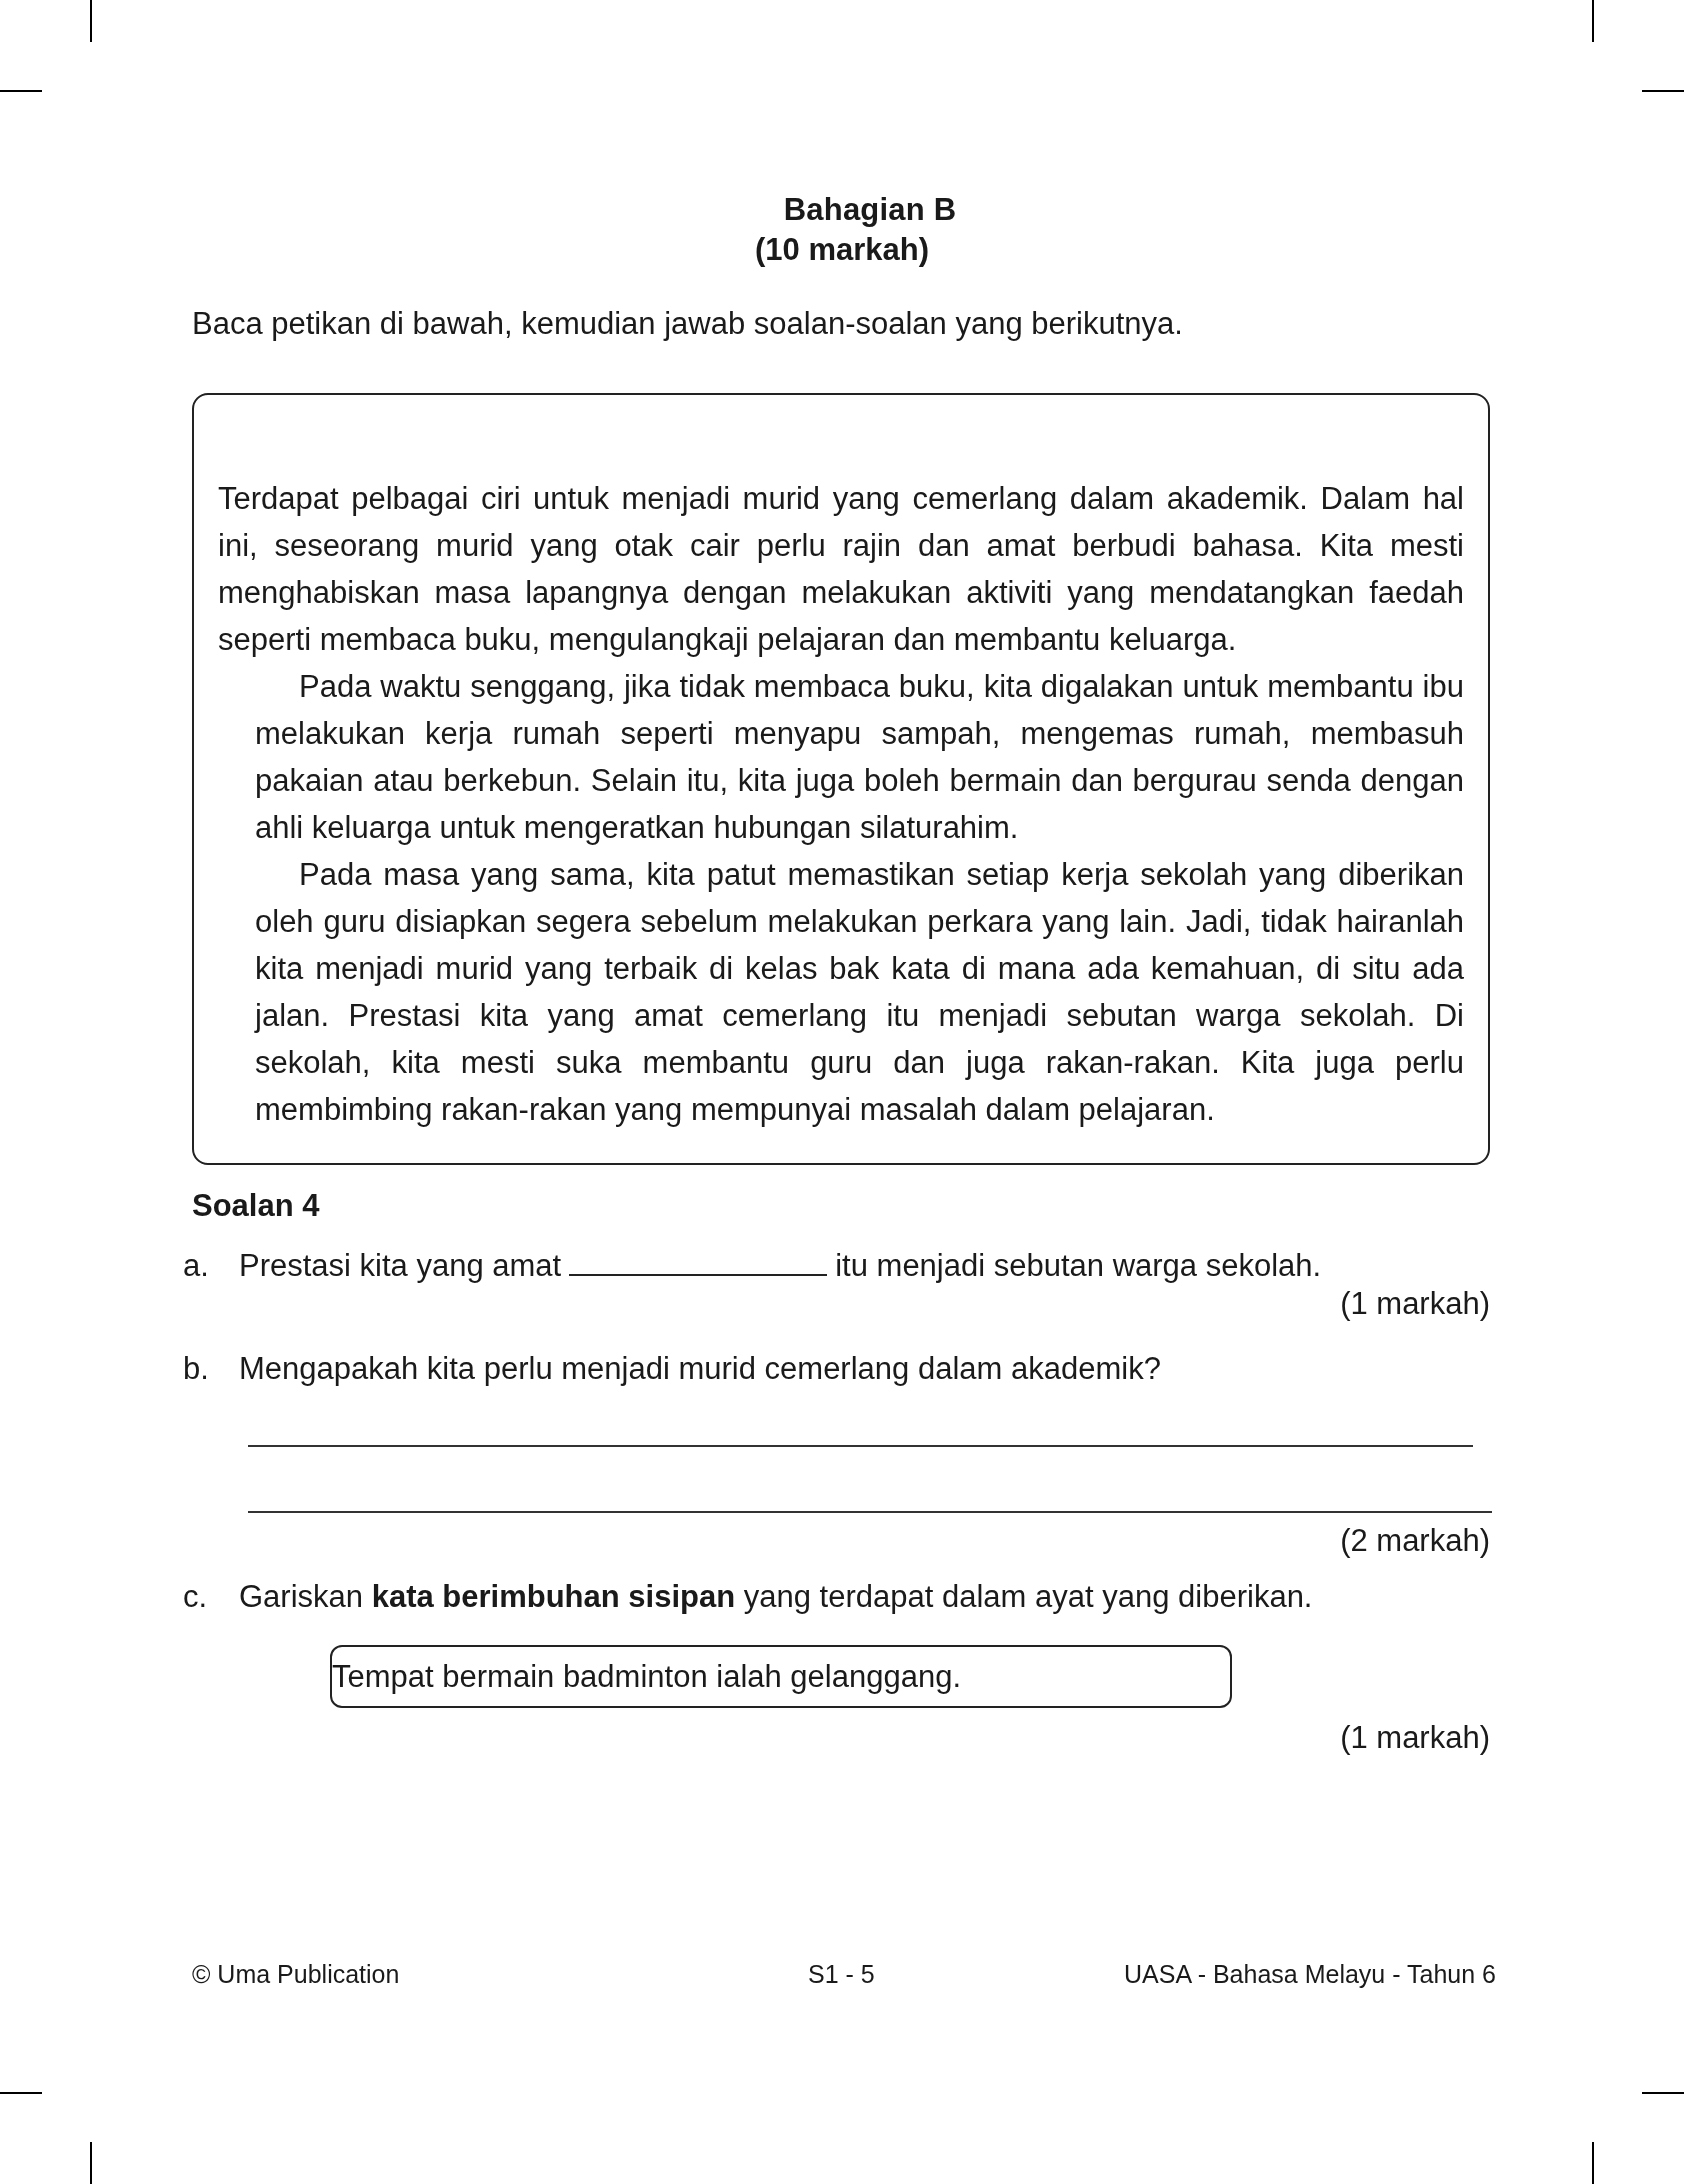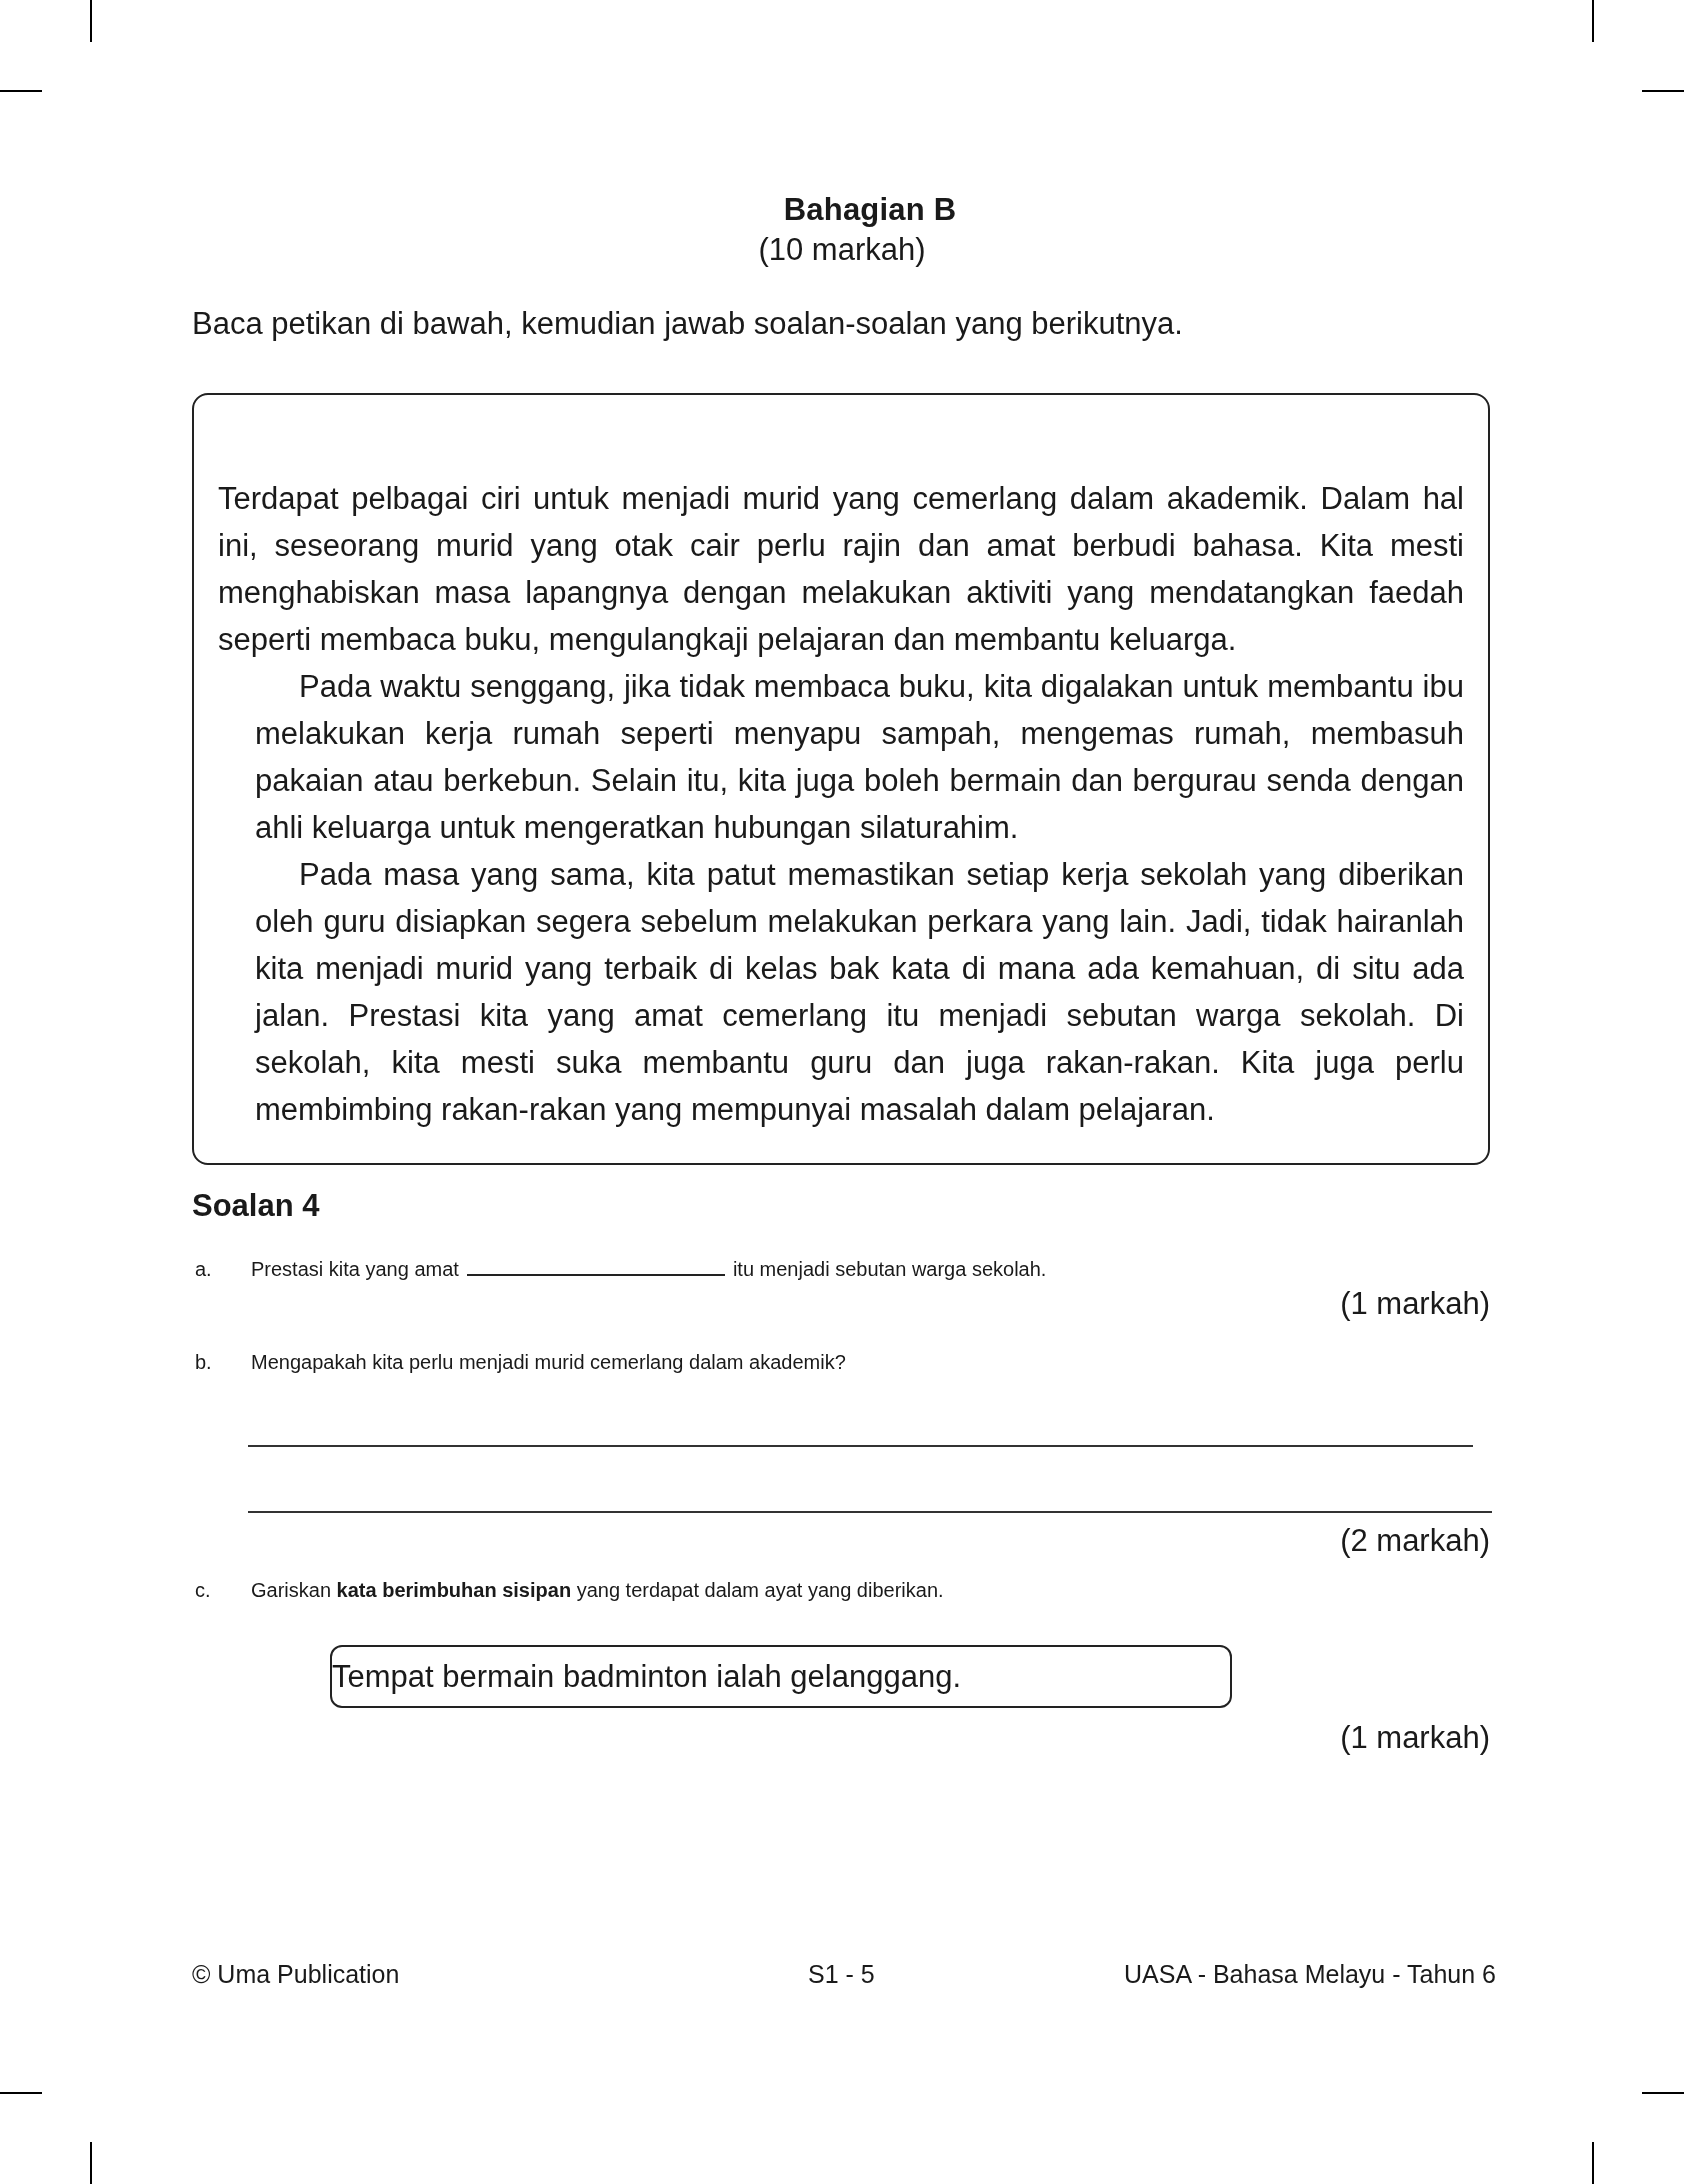--- a/index.html
+++ b/index.html
@@ -1,29 +1,29 @@
 <!DOCTYPE html>
 <html><head>
 <meta charset="utf-8">
 <style>
   html, body { margin:0; padding:0; background:#ffffff; }
   body { width:1684px; height:2184px; position:relative; overflow:hidden;
          font-family:"Liberation Sans", "DejaVu Sans", sans-serif; color:#1a1a1a; }
   .crop { position:absolute; background:#000; }
   .abs { position:absolute; }
   .section-title { left:0; width:1684px; text-align:center; top:192px; font-size:31px; font-weight:bold; letter-spacing:0.2px;margin-left:28px; }
-  .section-marks { left:0; width:1684px; text-align:center; top:232px; font-size:31px; }
+  .section-marks { left:0; width:1684px; text-align:center; top:232px; font-size:31px;font-weight:bold; }
   .instruction { left:192px; top:306px; font-size:31px; }
   .passage-box { left:192px; top:393px; width:1298px; height:772px; border:2px solid #222; border-radius:16px; box-sizing:border-box; }
   .passage-title { position:absolute; left:0; right:0; top:26px; text-align:center; font-size:30px; font-weight:bold; }
   .passage-body { position:absolute; left:24px; right:24px; top:80px; font-size:31px; line-height:47px; text-align:justify; }
   .passage-body p { margin:0; }
   .passage-body p.indent { text-indent:44px;margin-left:37px; }
   .q-heading { left:192px; top:1188px; font-size:31px; font-weight:bold; }
-  .q-row { left:195px; font-size:20px; white-space:nowrap; }
+  .q-row { left:183px; font-size:31px; white-space:nowrap; }
   .q-letter { display:inline-block; width:56px; }
   .blank { display:inline-block; width:258px; border-bottom:2px solid #222; margin:0 8px; height:28px; vertical-align:baseline; }
   .marks { right:194px; font-size:31px; text-align:right; }
   .answer-line { position:absolute; height:0; border-top:2px solid #333; }
   .sentence-box { left:330px; top:1645px; width:902px; height:63px; border:2px solid #222; border-radius:12px; box-sizing:border-box; font-size:31px; line-height:59px; }
   .footer { top:1960px; font-size:25px; }
 </style>
 </head>
 <body>
 

